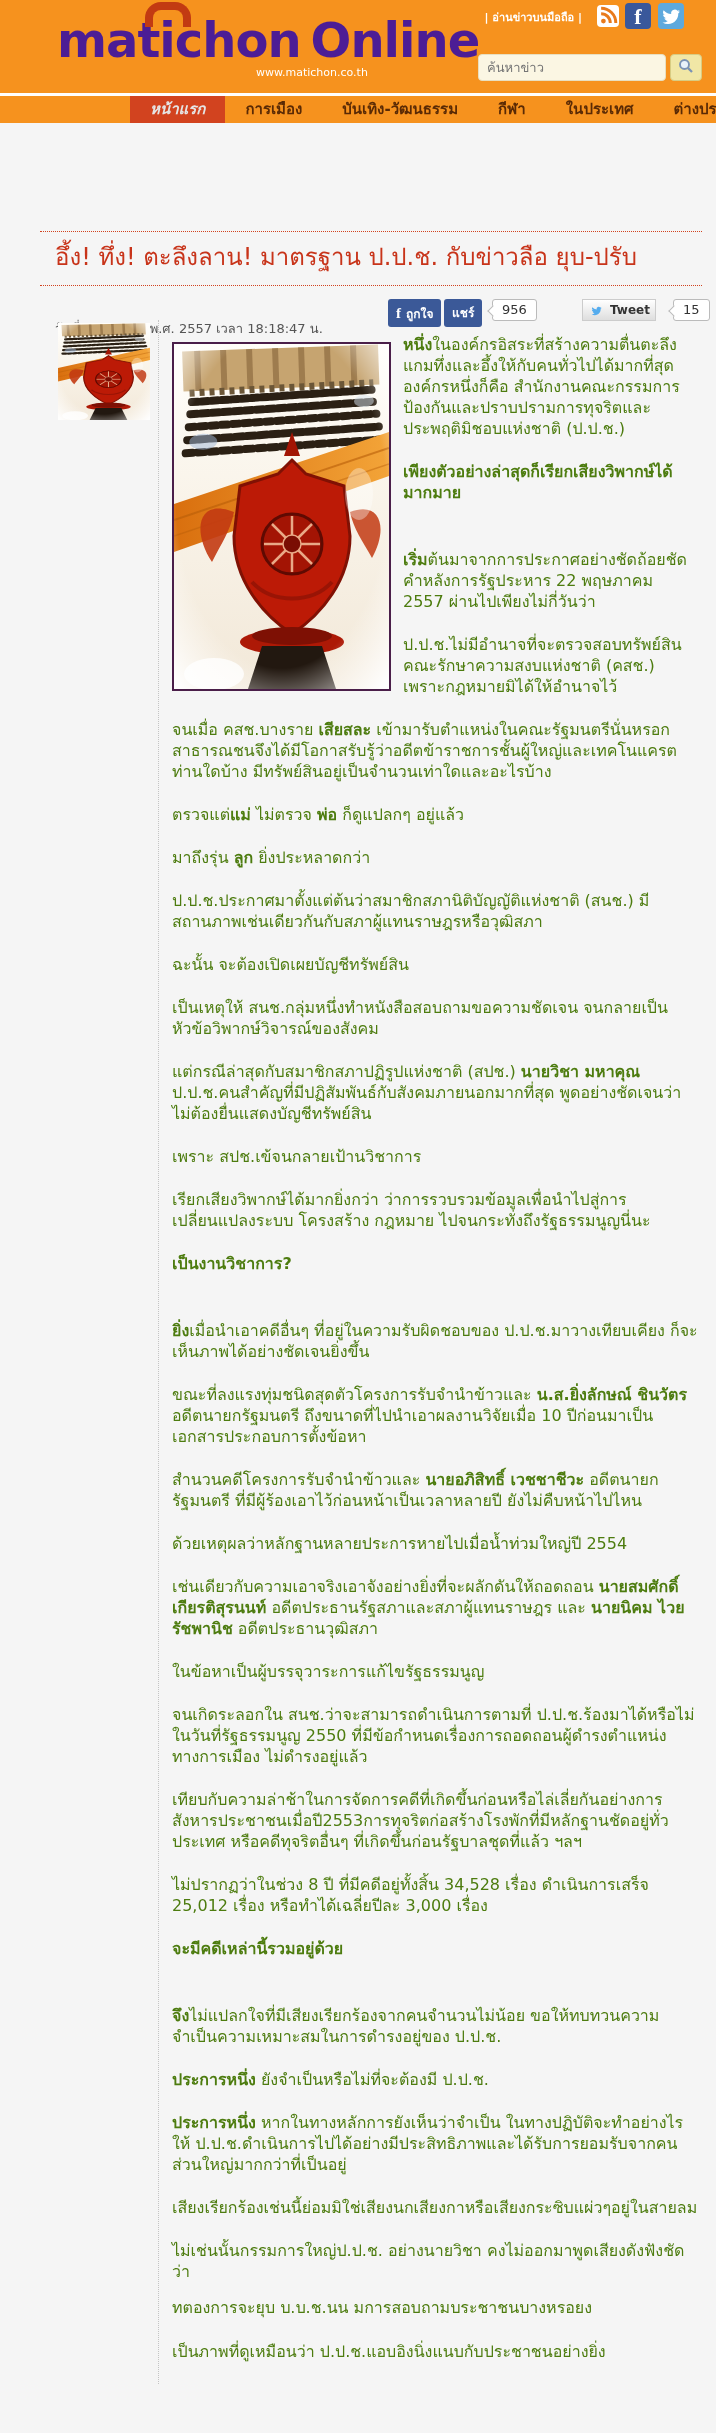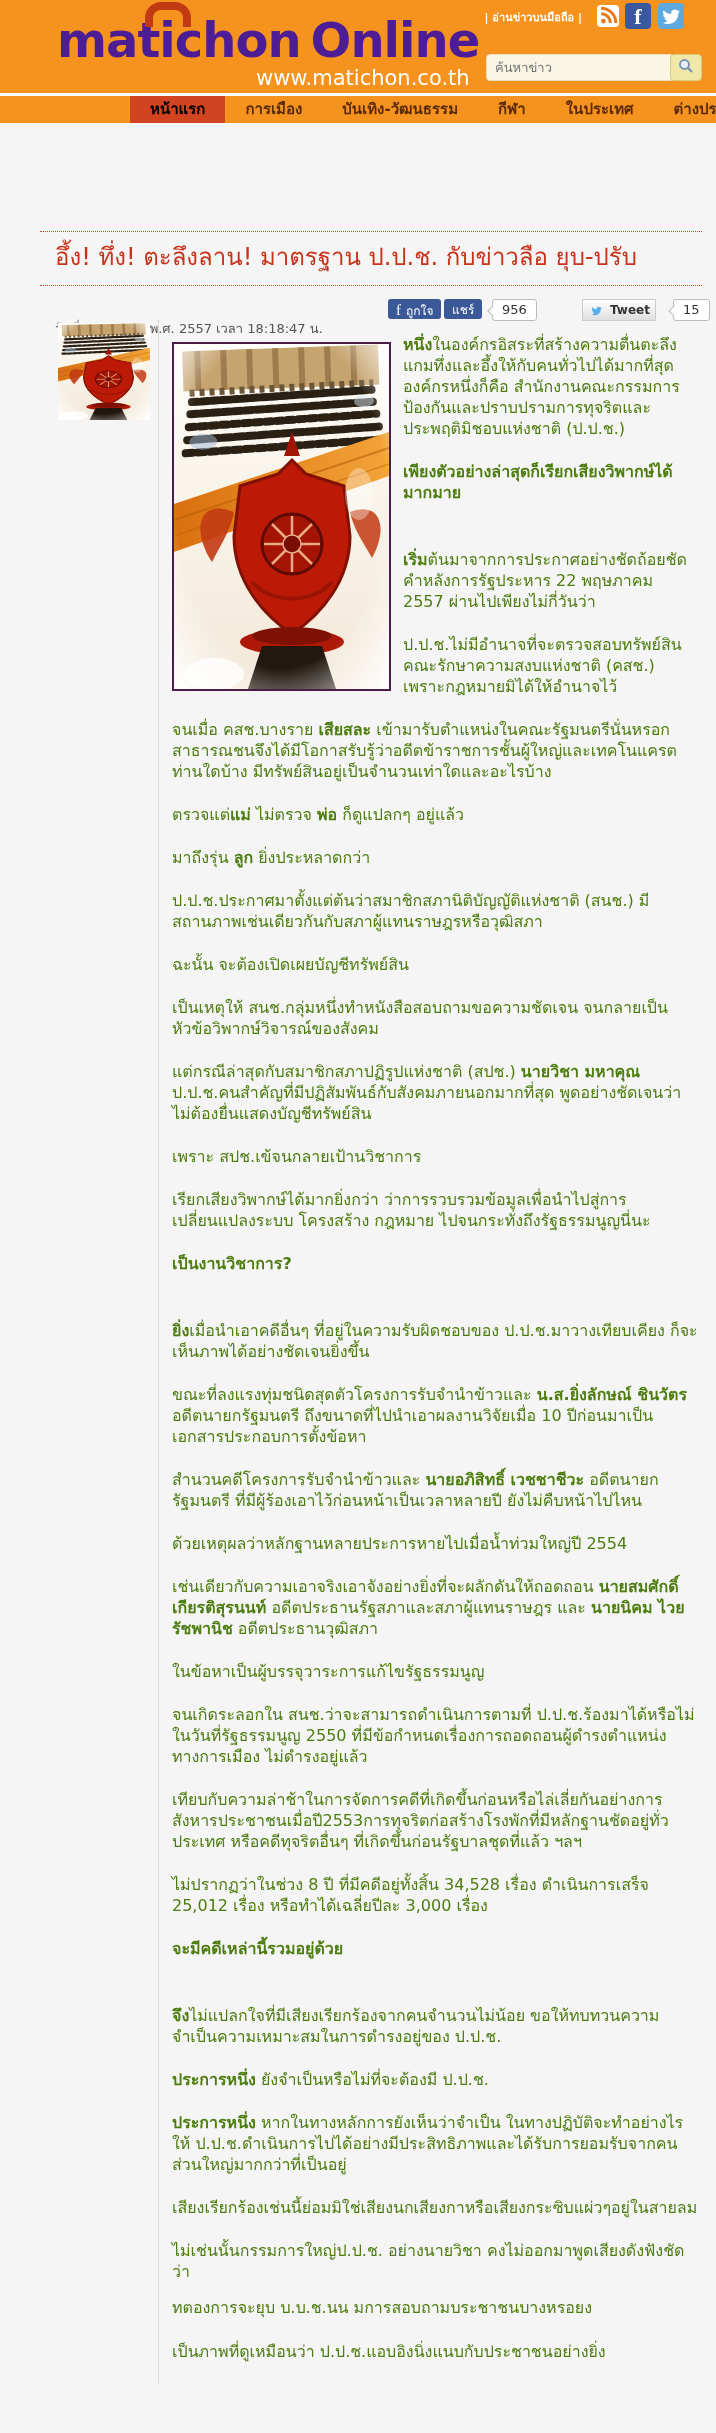--- a/index.html
+++ b/index.html
@@ -4,43 +4,43 @@
 <style>
   html,body{margin:0;padding:0;}
   body{font-family:"DejaVu Sans","Liberation Sans",sans-serif;background:#e9e9e9;}
   .page{position:relative;width:716px;height:2433px;margin:0 auto;background:#F5F5F5;overflow:hidden;}
 
   
   .header{position:absolute;left:0;top:0;width:716px;height:93px;background:#F6921E;}
   .logo{position:absolute;left:57px;top:16px;color:#4c1d95;font-weight:bold;font-size:48px;letter-spacing:-1px;line-height:1;}
   .logo .accent{margin-left:10px;}
   .logo-arc{position:absolute;left:88px;top:-14px;width:30px;height:17px;border:8px solid #C23A12;border-bottom:none;border-radius:16px 16px 0 0;}
-  .site-url{position:absolute;left:256px;top:66px;color:#fff;font-size:21px;}
+  .site-url{position:absolute;left:256px;top:66px;color:#fff;font-size:11px;}
   .mobile-link{position:absolute;right:134px;top:8px;color:#fff;font-size:11px;font-weight:bold;text-decoration:none;}
   .sq-icon{position:absolute;border-radius:4px;}
   .rss-tile{left:597px;top:5px;width:22px;height:22px;background:#fff;}
   .fb-tile{left:625px;top:3px;width:26px;height:26px;background:#3A589B;color:#fff;font-weight:bold;font-size:22px;text-align:center;line-height:27px;font-family:"Liberation Serif",serif;}
   .tw-tile{left:658px;top:3px;width:26px;height:26px;background:#5EA9DD;}
-  .search-input{position:absolute;left:478px;top:54px;width:178px;height:25px;background:#FBF6E3;border:1px solid #E8DFC0;border-radius:4px;padding:0 0 0 8px;font-size:13px;color:#333;font-family:inherit;margin-left:8px;}
+  .search-input{position:absolute;left:478px;top:54px;width:178px;height:25px;background:#FBF6E3;border:1px solid #E8DFC0;border-radius:4px;padding:0 0 0 8px;font-size:13px;color:#333;font-family:inherit;}
   .search-btn{position:absolute;left:670px;top:54px;width:32px;height:27px;background:#F1E7A6;border:1px solid #D8CC82;border-radius:4px;padding:0;cursor:pointer;}
   .header-divider{position:absolute;left:0;top:93px;width:716px;height:3px;background:#fff;}
 
   
   .nav{position:absolute;left:0;top:96px;width:716px;height:27px;background:#F6921E;display:flex;padding-left:130px;box-sizing:border-box;}
   .nav-item{display:block;padding:0 20px;line-height:27px;font-size:15px;font-weight:bold;color:#5A2A05;text-decoration:none;white-space:nowrap;}
-  .nav-item.active{background:#D2431F;color:#000000;}
+  .nav-item.active{background:#D2431F;color:#e5e5e5;font-style:italic;}
 
   
   .title-box{position:absolute;left:40px;top:231px;width:662px;border-top:1px dotted #D2431F;border-bottom:1px dotted #D2431F;padding:11px 10px 13px 15px;box-sizing:border-box;}
   .title{color:#C8341A;font-size:24px;font-weight:normal;line-height:1.2;margin:0;}
 
   
   .meta{position:absolute;left:40px;top:296px;width:662px;height:32px;}
   .date{position:absolute;left:15px;top:22px;font-size:13px;color:#555;}
-  .fb-btn{position:absolute;top:3px;height:20px;line-height:22px;background:#3B5998;color:#fff;font-size:12px;font-weight:normal;border:none;border-radius:3px;padding:0 8px;cursor:pointer;font-family:inherit;}
+  .fb-btn{position:absolute;top:3px;height:28px;line-height:22px;background:#3B5998;color:#fff;font-size:12px;font-weight:bold;border:none;border-radius:3px;padding:0 8px;cursor:pointer;font-family:inherit;}
   .fb-like{left:348px;}
   .fb-share{left:404px;}
   .fb-f{font-family:"Liberation Serif",serif;font-size:15px;margin-right:5px;}
   .bubble{position:absolute;top:3px;height:20px;line-height:20px;background:#fff;border:1px solid #BBB;border-radius:3px;font-size:13px;color:#333;padding:0 9px;text-align:right;}
   .bubble::before{content:"";position:absolute;left:-4px;top:7px;width:7px;height:7px;background:#fff;border-left:1px solid #BBB;border-bottom:1px solid #BBB;transform:rotate(45deg);}
   .b956{left:452px;}
   .tweet-btn{position:absolute;left:542px;top:3px;height:22px;line-height:20px;border:1px solid #CCC;border-radius:0;background:linear-gradient(#FFFFFF,#DEDEDE);font-size:12px;font-weight:bold;color:#333;padding:0 5px 0 27px;cursor:pointer;font-family:inherit;box-sizing:border-box;}
   .tweet-btn svg{position:absolute;left:6px;top:3px;}
   .b15{left:633px;}
 

